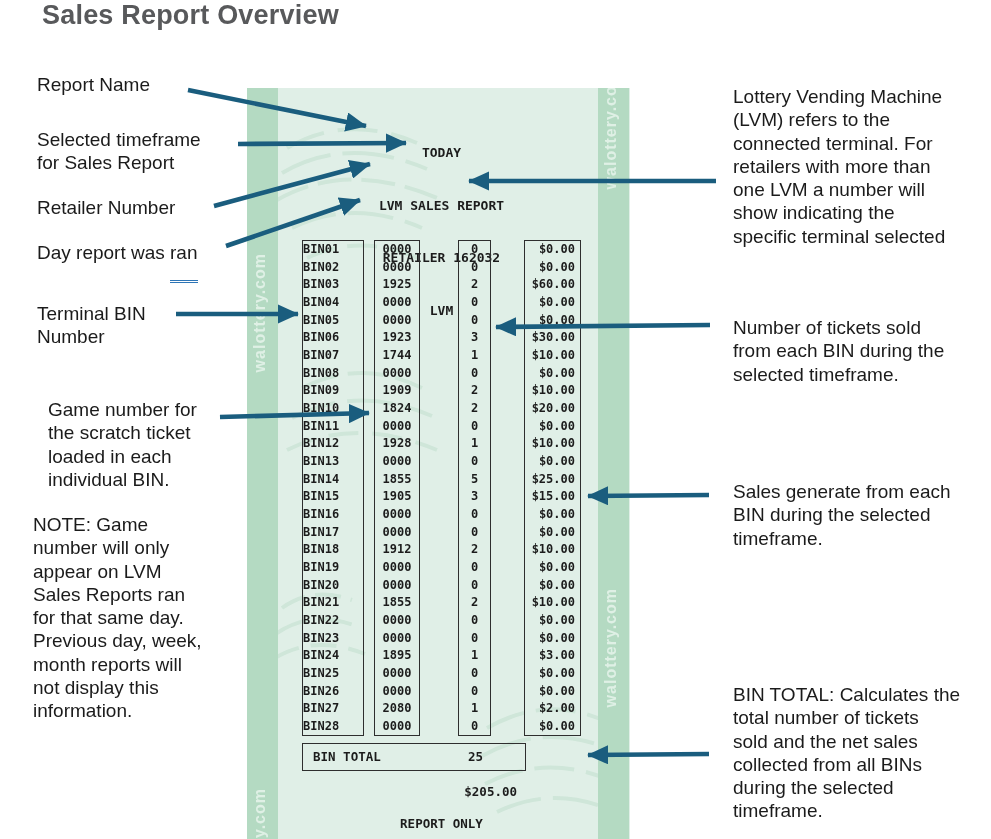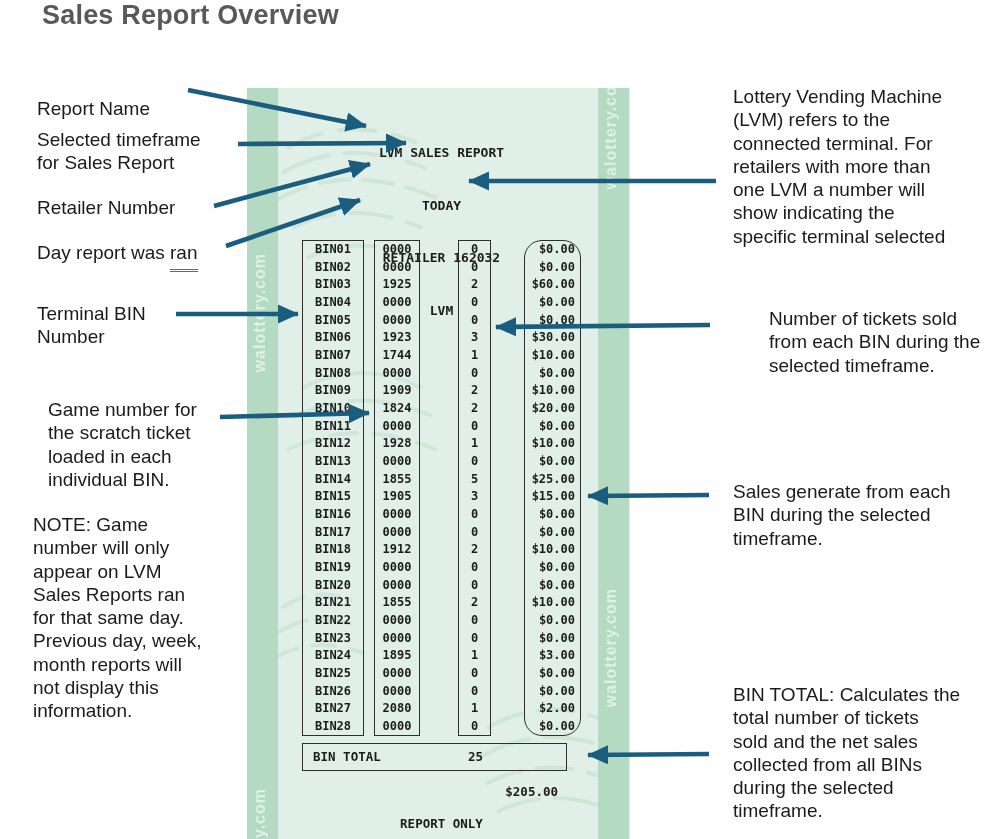--- a/index.html
+++ b/index.html
@@ -14,33 +14,33 @@
     left:8px;top:0px;
     font-size:27px;font-weight:700;color:#58595b;
     letter-spacing:.2px;
     margin-left:34px;
   }
   
   .anno{
     color:#1b1b1b;font-size:19px;line-height:23.3px;
     white-space:pre-line;
   }
-  .anno-report-name{left:37px;top:73px;margin-top:24px;}
+  .anno-report-name{left:37px;top:73px;}
   .anno-timeframe{left:37px;top:128px;}
   .anno-retailer{left:37px;top:196px;}
   .anno-day{left:37px;top:241px;white-space:normal;}
   .underline-ran{
     display:inline-block;line-height:19px;
-    border-bottom:3px double #2e75b6;padding-bottom:7px;
+    border-bottom:3px double #2e75b6;padding-bottom:18px;
   }
   .anno-terminal{left:37px;top:302px;}
   .anno-game{left:48px;top:398px;}
   .anno-note{left:33px;top:513px;}
   .anno-lvm{left:733px;top:85px;}
-  .anno-tickets{left:733px;top:307px;margin-left:36px;}
+  .anno-tickets{left:733px;top:316px;}
   .anno-sales{left:733px;top:480px;}
   .anno-bintotal{left:733px;top:683px;}
   
   .receipt{
     left:247px;top:88px;width:383px;height:751px;
     background:#e0efe7;overflow:hidden;
   }
   .band{
     position:absolute;top:0;width:31px;height:100%;
     background:#b4dac2;overflow:hidden;
@@ -62,28 +62,28 @@
   .rc-header{
     position:absolute;left:0;top:21px;width:279px;
     text-align:center;font-size:13px;font-weight:700;line-height:17.5px;
     white-space:pre;
   }
   .tcol{
     position:absolute;top:152px;height:496px;
     border:1.5px solid #2e2e2e;box-sizing:border-box;
     font-size:12px;font-weight:700;
   }
-  .col-bin{left:0;width:62px;text-align:center;}
+  .col-bin{left:0;width:62px;text-align:left;}
   .col-game{left:72px;width:46px;text-align:center;}
   .col-qty{left:156px;width:33px;text-align:center;}
-  .col-amt{left:222px;width:57px;text-align:right;border-radius:18px;}
+  .col-amt{left:222px;width:57px;text-align:right;}
   .col-amt .trow{padding-right:5px;box-sizing:border-box;}
   .trow{height:17.68px;line-height:17.68px;}
   .total-box{
-    position:absolute;left:0;top:655px;width:265px;height:28px;
+    position:absolute;left:0;top:655px;width:224px;height:28px;
     border:1.5px solid #2e2e2e;box-sizing:border-box;
     font-size:12.5px;font-weight:700;line-height:25px;
   }
   .total-label{position:absolute;left:10px;}
   .total-qty{position:absolute;left:156px;width:33px;text-align:center;}
   .total-amt{position:absolute;right:8px;margin-top:35px;}
   .rc-footer{
     position:absolute;left:0;top:692px;width:279px;
     text-align:center;font-size:12.5px;font-weight:700;line-height:17.5px;
     white-space:pre;
@@ -123,22 +123,22 @@
     <span class="band-text" style="top:700px;">walottery.com</span>
   </div>
 
   <div class="band band-right">
     <span class="band-text" style="top:-18px;">walottery.com</span>
     <span class="band-text" style="top:500px;">walottery.com</span>
   </div>
 
   <div class="print-area">
     <div class="rc-header">
+      <div>TODAY</div>
       <div>LVM SALES REPORT</div>
-      <div>TODAY</div>
       <div>RETAILER 162032</div>
       <div>LVM</div>
     </div>
 
     <div class="tcol col-bin">
         <div class="trow">BIN01</div>
         <div class="trow">BIN02</div>
         <div class="trow">BIN03</div>
         <div class="trow">BIN04</div>
         <div class="trow">BIN05</div>

